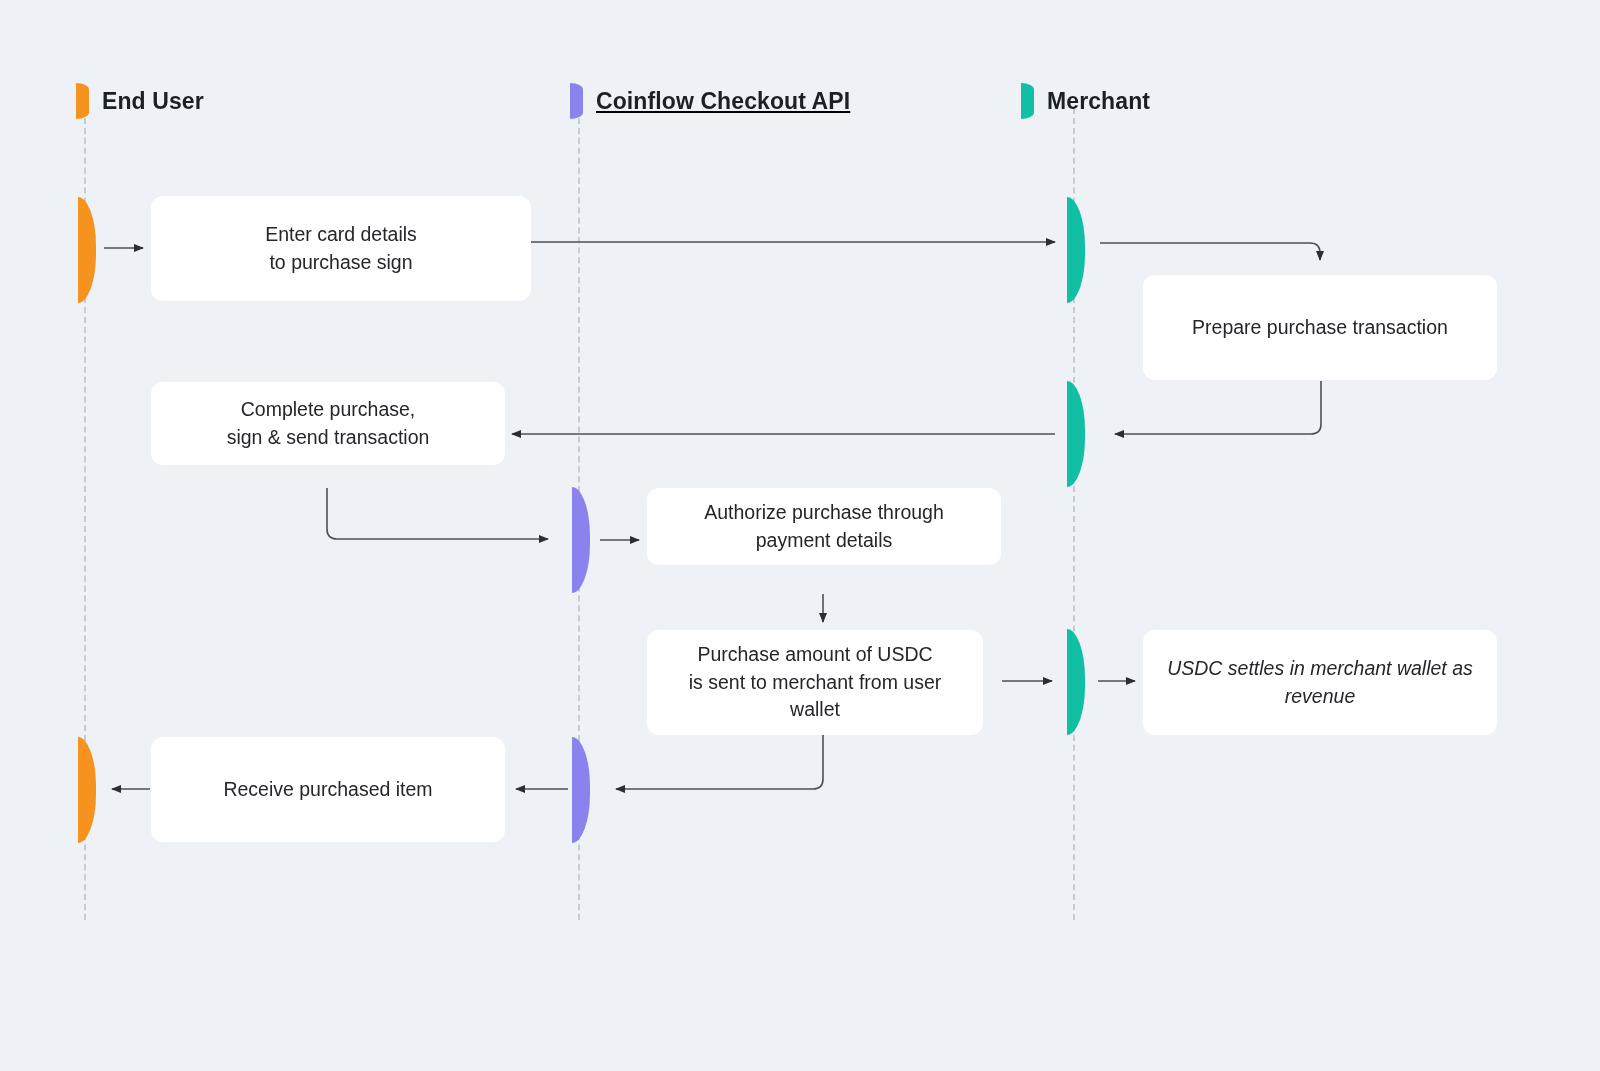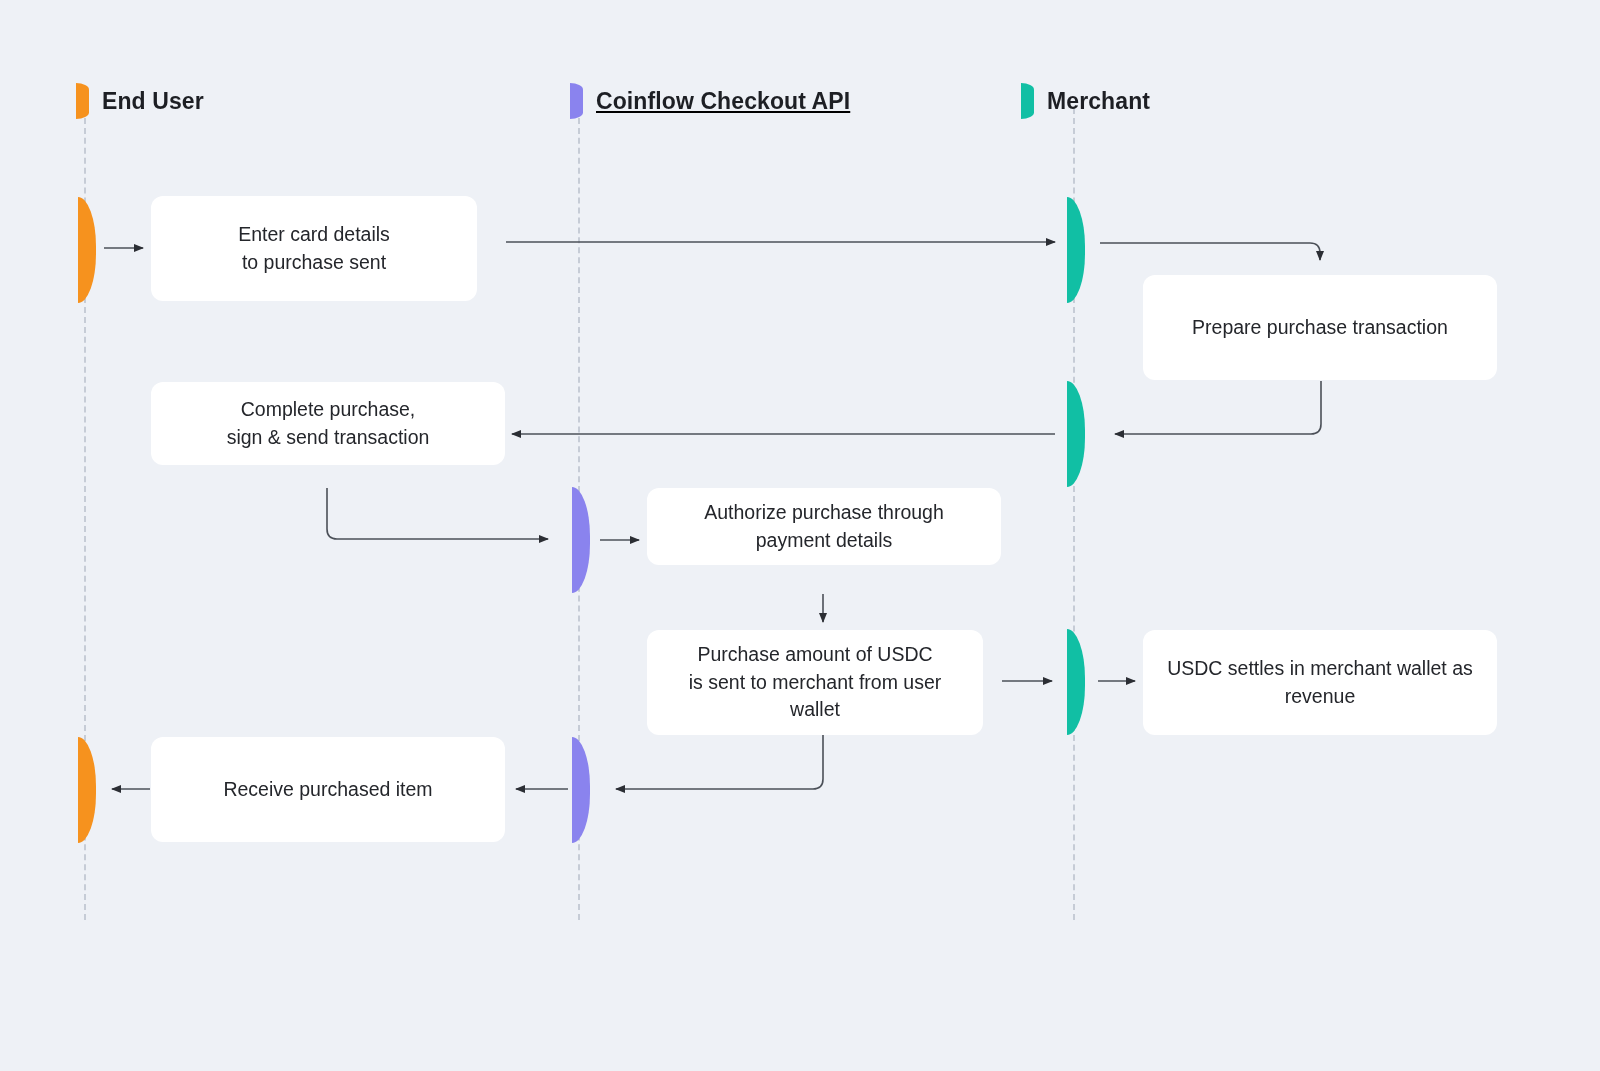--- a/index.html
+++ b/index.html
@@ -147,41 +147,41 @@
       <path d="M1098,681 L1135,681" marker-end="url(#arrow)"></path>
 
       <path d="M823,735 L823,779 Q823,789 813,789 L616,789" marker-end="url(#arrow)"></path>
 
       <path d="M568,789 L516,789" marker-end="url(#arrow)"></path>
 
       <path d="M150,789 L112,789" marker-end="url(#arrow)"></path>
     </g>
   </svg>
 
-  <div class="msgbox" style="left:151px; top:196px; width:326px; height:105px;">
-    <span><span>Enter card details</span><br><span>to purchase sent</span></span>
+  <div class="msgbox" style="left:151px; top:196px; width:380px; height:105px;">
+    <span><span>Enter card details</span><br><span>to purchase sign</span></span>
   </div>
 
   <div class="msgbox" style="left:1143px; top:275px; width:354px; height:105px;">
     <span><span>Prepare purchase transaction</span></span>
   </div>
 
   <div class="msgbox" style="left:151px; top:382px; width:354px; height:83px;">
     <span><span>Complete purchase,</span><br><span>sign &amp; send transaction</span></span>
   </div>
 
   <div class="msgbox" style="left:647px; top:488px; width:354px; height:77px;">
     <span><span>Authorize purchase through</span><br><span>payment details</span></span>
   </div>
 
   <div class="msgbox" style="left:647px; top:630px; width:336px; height:105px;">
     <span><span>Purchase amount of USDC</span><br><span>is sent to merchant from user wallet</span></span>
   </div>
 
-  <div class="msgbox" style="left:1143px; top:630px; width:354px; height:105px;">
+  <div class="msgbox" style="left:1143px; top:630px; width:354px; height:105px;font-style:italic;">
     <span><span>USDC settles in merchant wallet as</span><br><span>revenue</span></span>
   </div>
 
   <div class="msgbox" style="left:151px; top:737px; width:354px; height:105px;">
     <span><span>Receive purchased item</span></span>
   </div>
 
 </div>
 
 </body></html>

